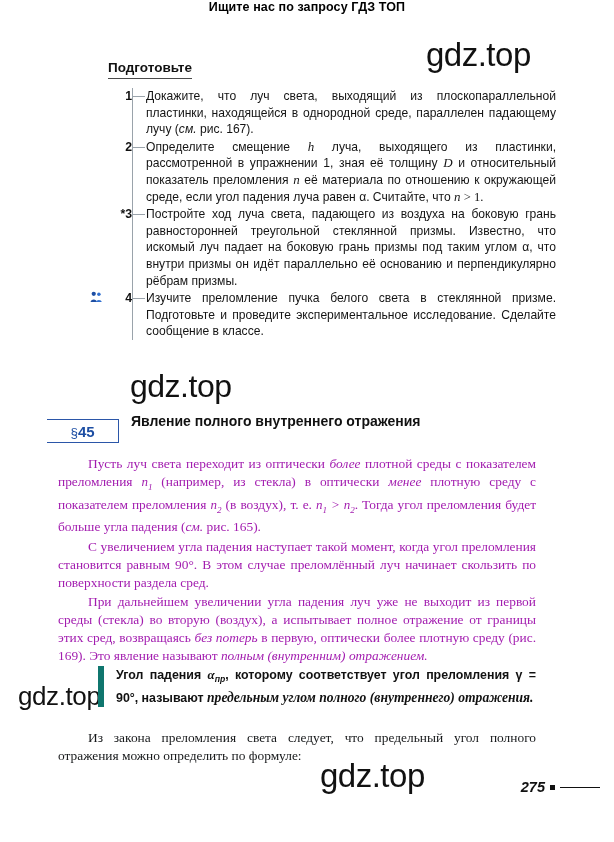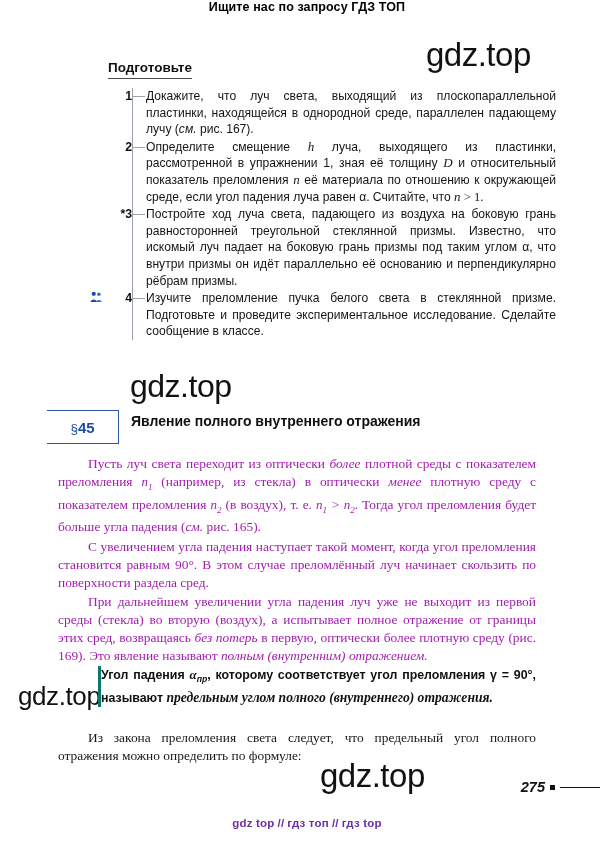--- a/index.html
+++ b/index.html
@@ -114,23 +114,23 @@
   .sec {
     position: absolute;
     top: 404px;
     left: 47px;
     width: 510px;
     height: 34px;
   }
   .sec-box {
     position: absolute;
     left: 0;
-    top: 6px;
+    top: 15px;
     width: 72px;
-    height: 34px;
+    height: 24px;
     border: 1.4px solid #2b56a8;
     border-left: none;
     box-sizing: border-box;
     display: flex;
     align-items: center;
     justify-content: center;
   }
   .sec-num {
     font-family: "Liberation Sans", sans-serif;
     font-size: 15px;
@@ -165,21 +165,22 @@
     color: #a21caf;
   }
   sub { font-size: 70%; }
 
   
   .callout {
     position: absolute;
     left: 98px;
     top: 666px;
     width: 438px;
-    border-left: 3px solid #0f766e;
+    padding-left: 12px;
+    border-left: 6px solid #0f766e;
     box-sizing: border-box;
   }
   .callout p {
     margin: 0;
     font-family: "Liberation Sans", sans-serif;
     font-size: 12.4px;
     line-height: 17.4px;
     font-weight: 700;
     color: #111;
     text-align: justify;
@@ -295,15 +296,14 @@
   <div class="prose-2">
     <p id="p4">Из закона преломления света следует, что предельный угол полного отражения можно определить по формуле:</p>
   </div>
 
   <div class="folio">
     <span class="folio-num">275</span>
     <span class="folio-sq"></span>
     <span class="folio-rule"></span>
   </div>
 
-  <div class="footer" id="footer"><span>gdz top</span><span class="sep">//</span><span>гдз топ</span><span class="sep">//</span><span>гдз top</span></div>
 
 </div>
 
 </body></html>

